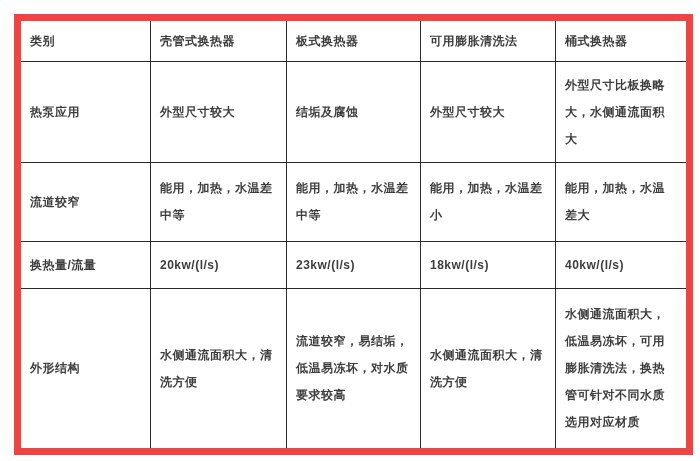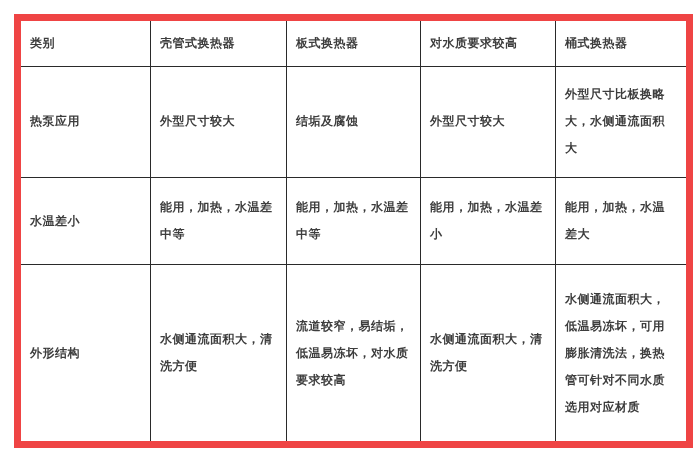--- a/index.html
+++ b/index.html
@@ -59,36 +59,43 @@
         <col class="c1">
         <col class="c2">
         <col class="c3">
         <col class="c4">
     </colgroup>
     <tbody>
       <tr class="r0">
         <td>类别</td>
         <td>壳管式换热器</td>
         <td>板式换热器</td>
-        <td>对水质要求较高</td>
+        <td>可用膨胀清洗法</td>
         <td>桶式换热器</td>
       </tr>
       <tr class="r1">
         <td>热泵应用</td>
         <td>外型尺寸较大</td>
         <td>结垢及腐蚀</td>
         <td>外型尺寸较大</td>
         <td>外型尺寸比板换略大，水侧通流面积大</td>
       </tr>
       <tr class="r2">
-        <td>水温差小</td>
+        <td>流道较窄</td>
         <td>能用，加热，水温差中等</td>
         <td>能用，加热，水温差中等</td>
         <td>能用，加热，水温差小</td>
         <td>能用，加热，水温差大</td>
+      </tr>
+      <tr class="r3">
+        <td>换热量/流量</td>
+        <td>20kw/(l/s)</td>
+        <td>23kw/(l/s)</td>
+        <td>18kw/(l/s)</td>
+        <td>40kw/(l/s)</td>
       </tr>
       <tr class="r4">
         <td>外形结构</td>
         <td>水侧通流面积大，清洗方便</td>
         <td>流道较窄，易结垢，低温易冻坏，对水质要求较高</td>
         <td>水侧通流面积大，清洗方便</td>
         <td>水侧通流面积大，低温易冻坏，可用膨胀清洗法，换热管可针对不同水质选用对应材质</td>
       </tr>
     </tbody>
   </table>

